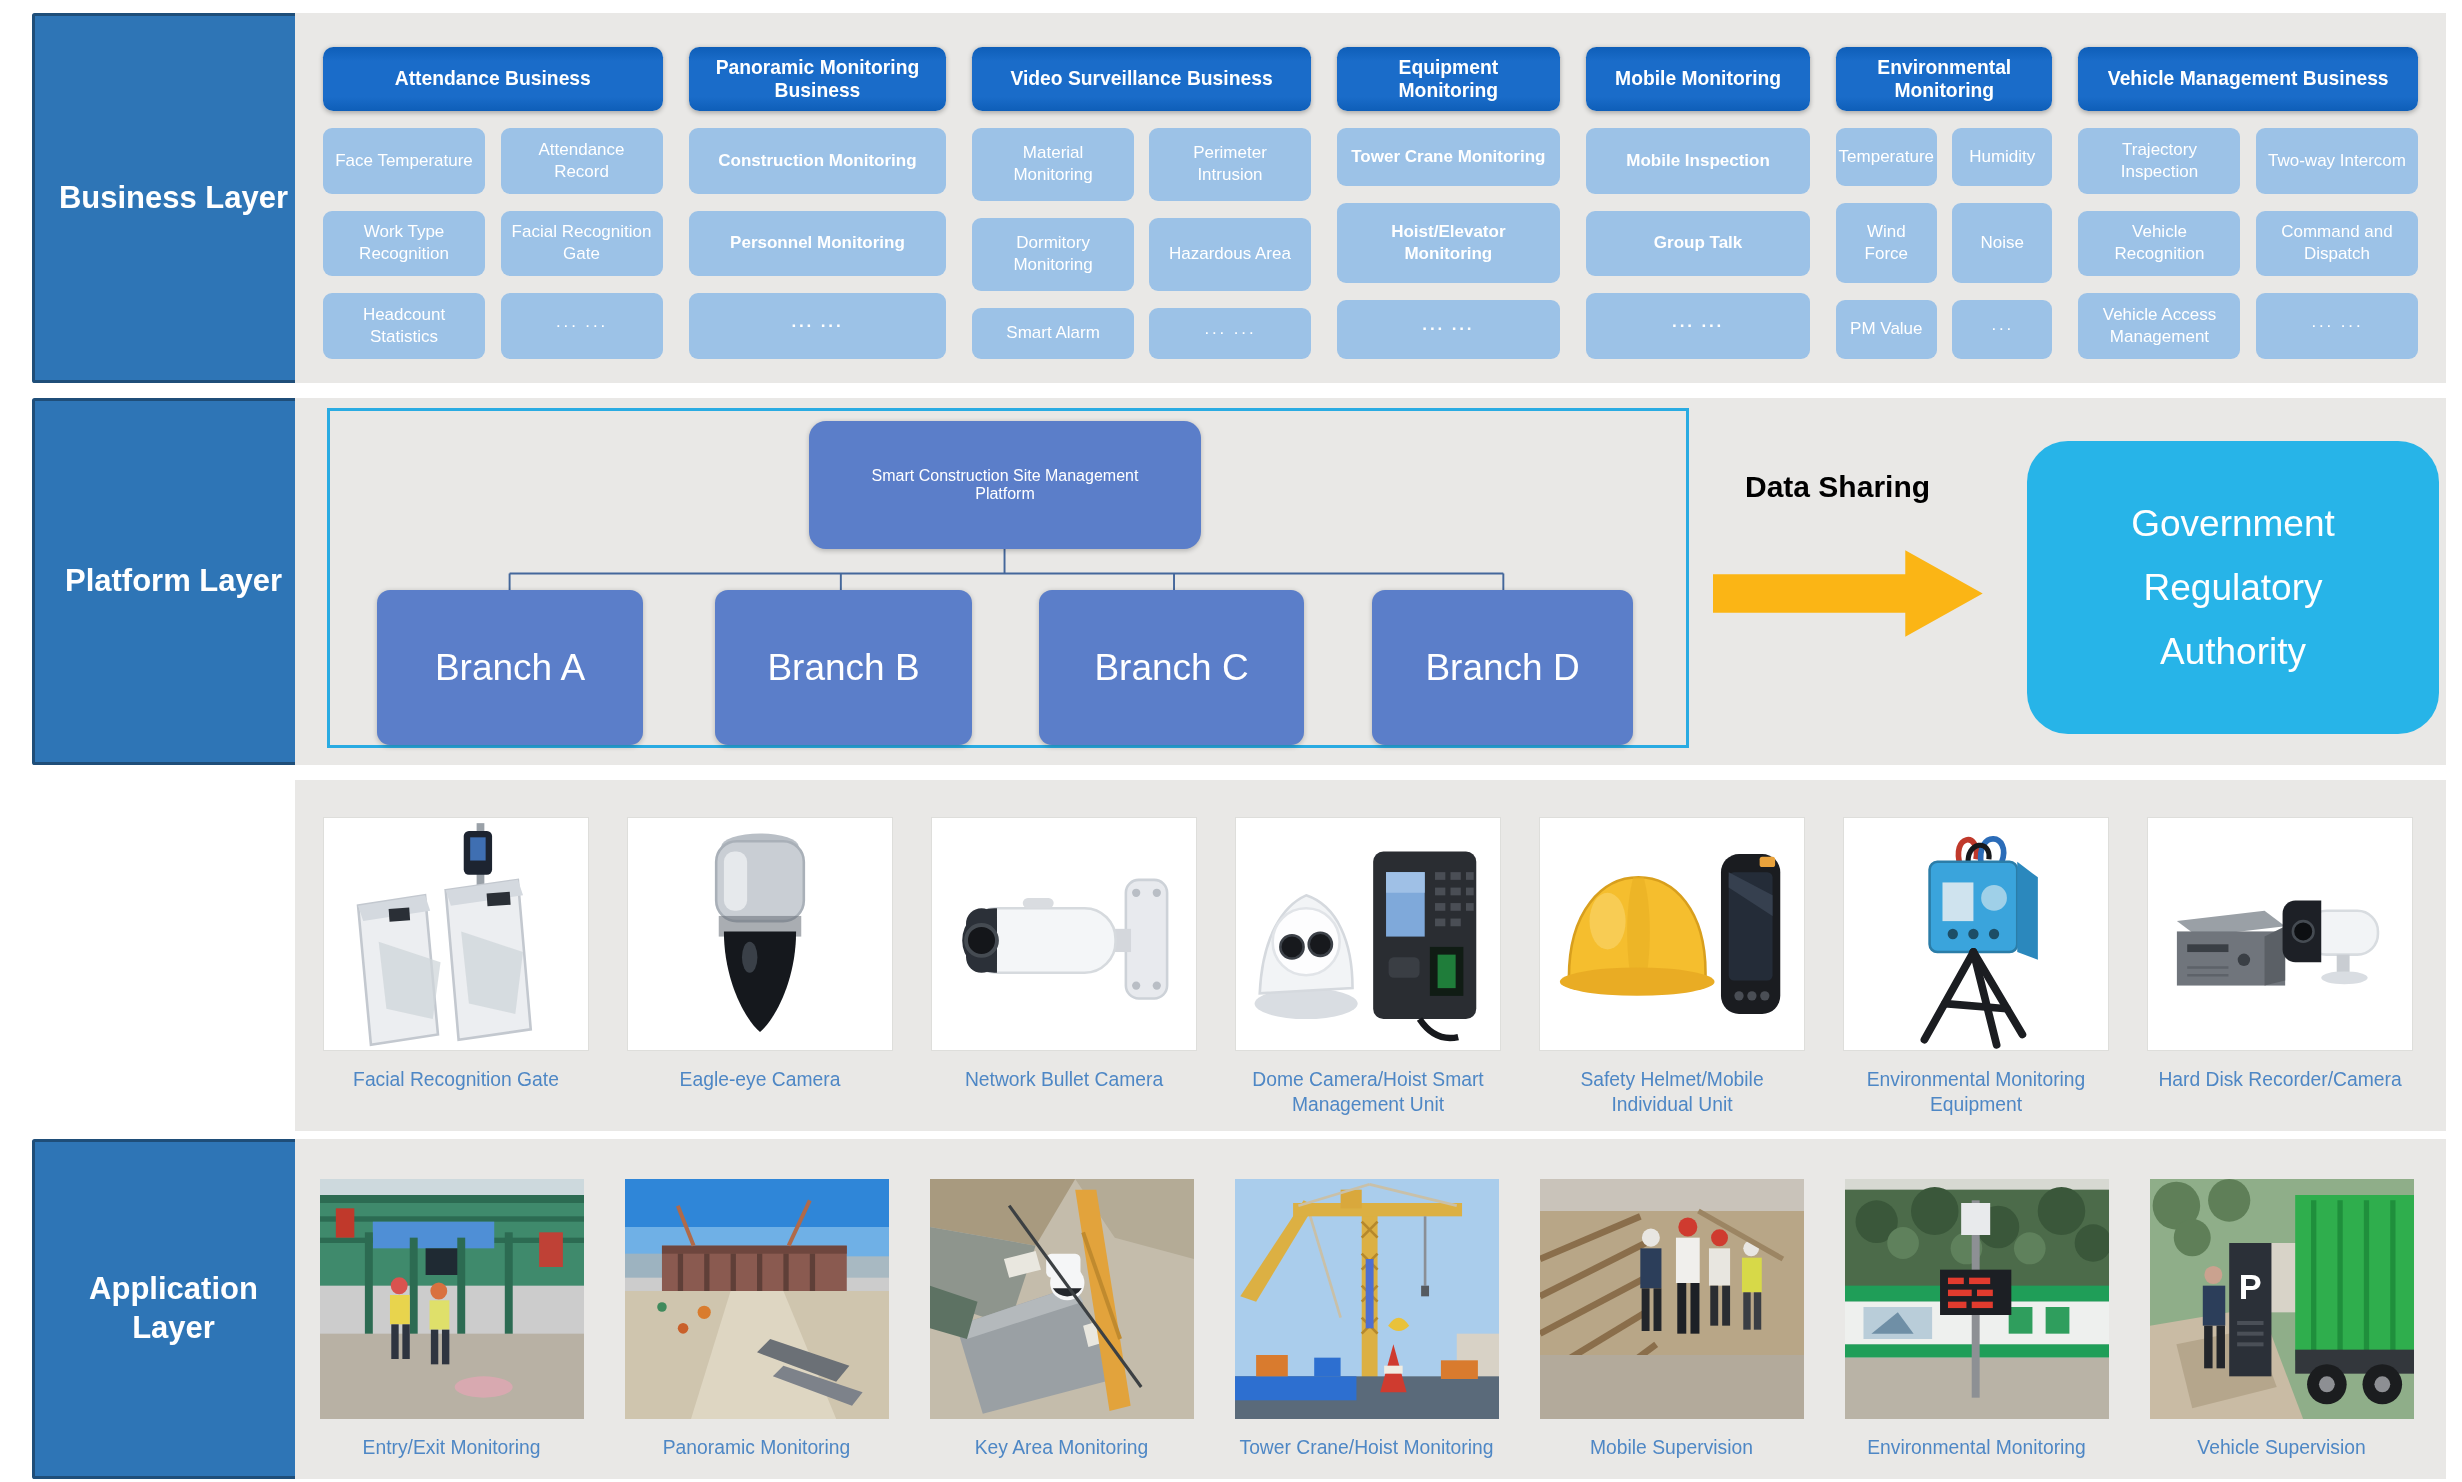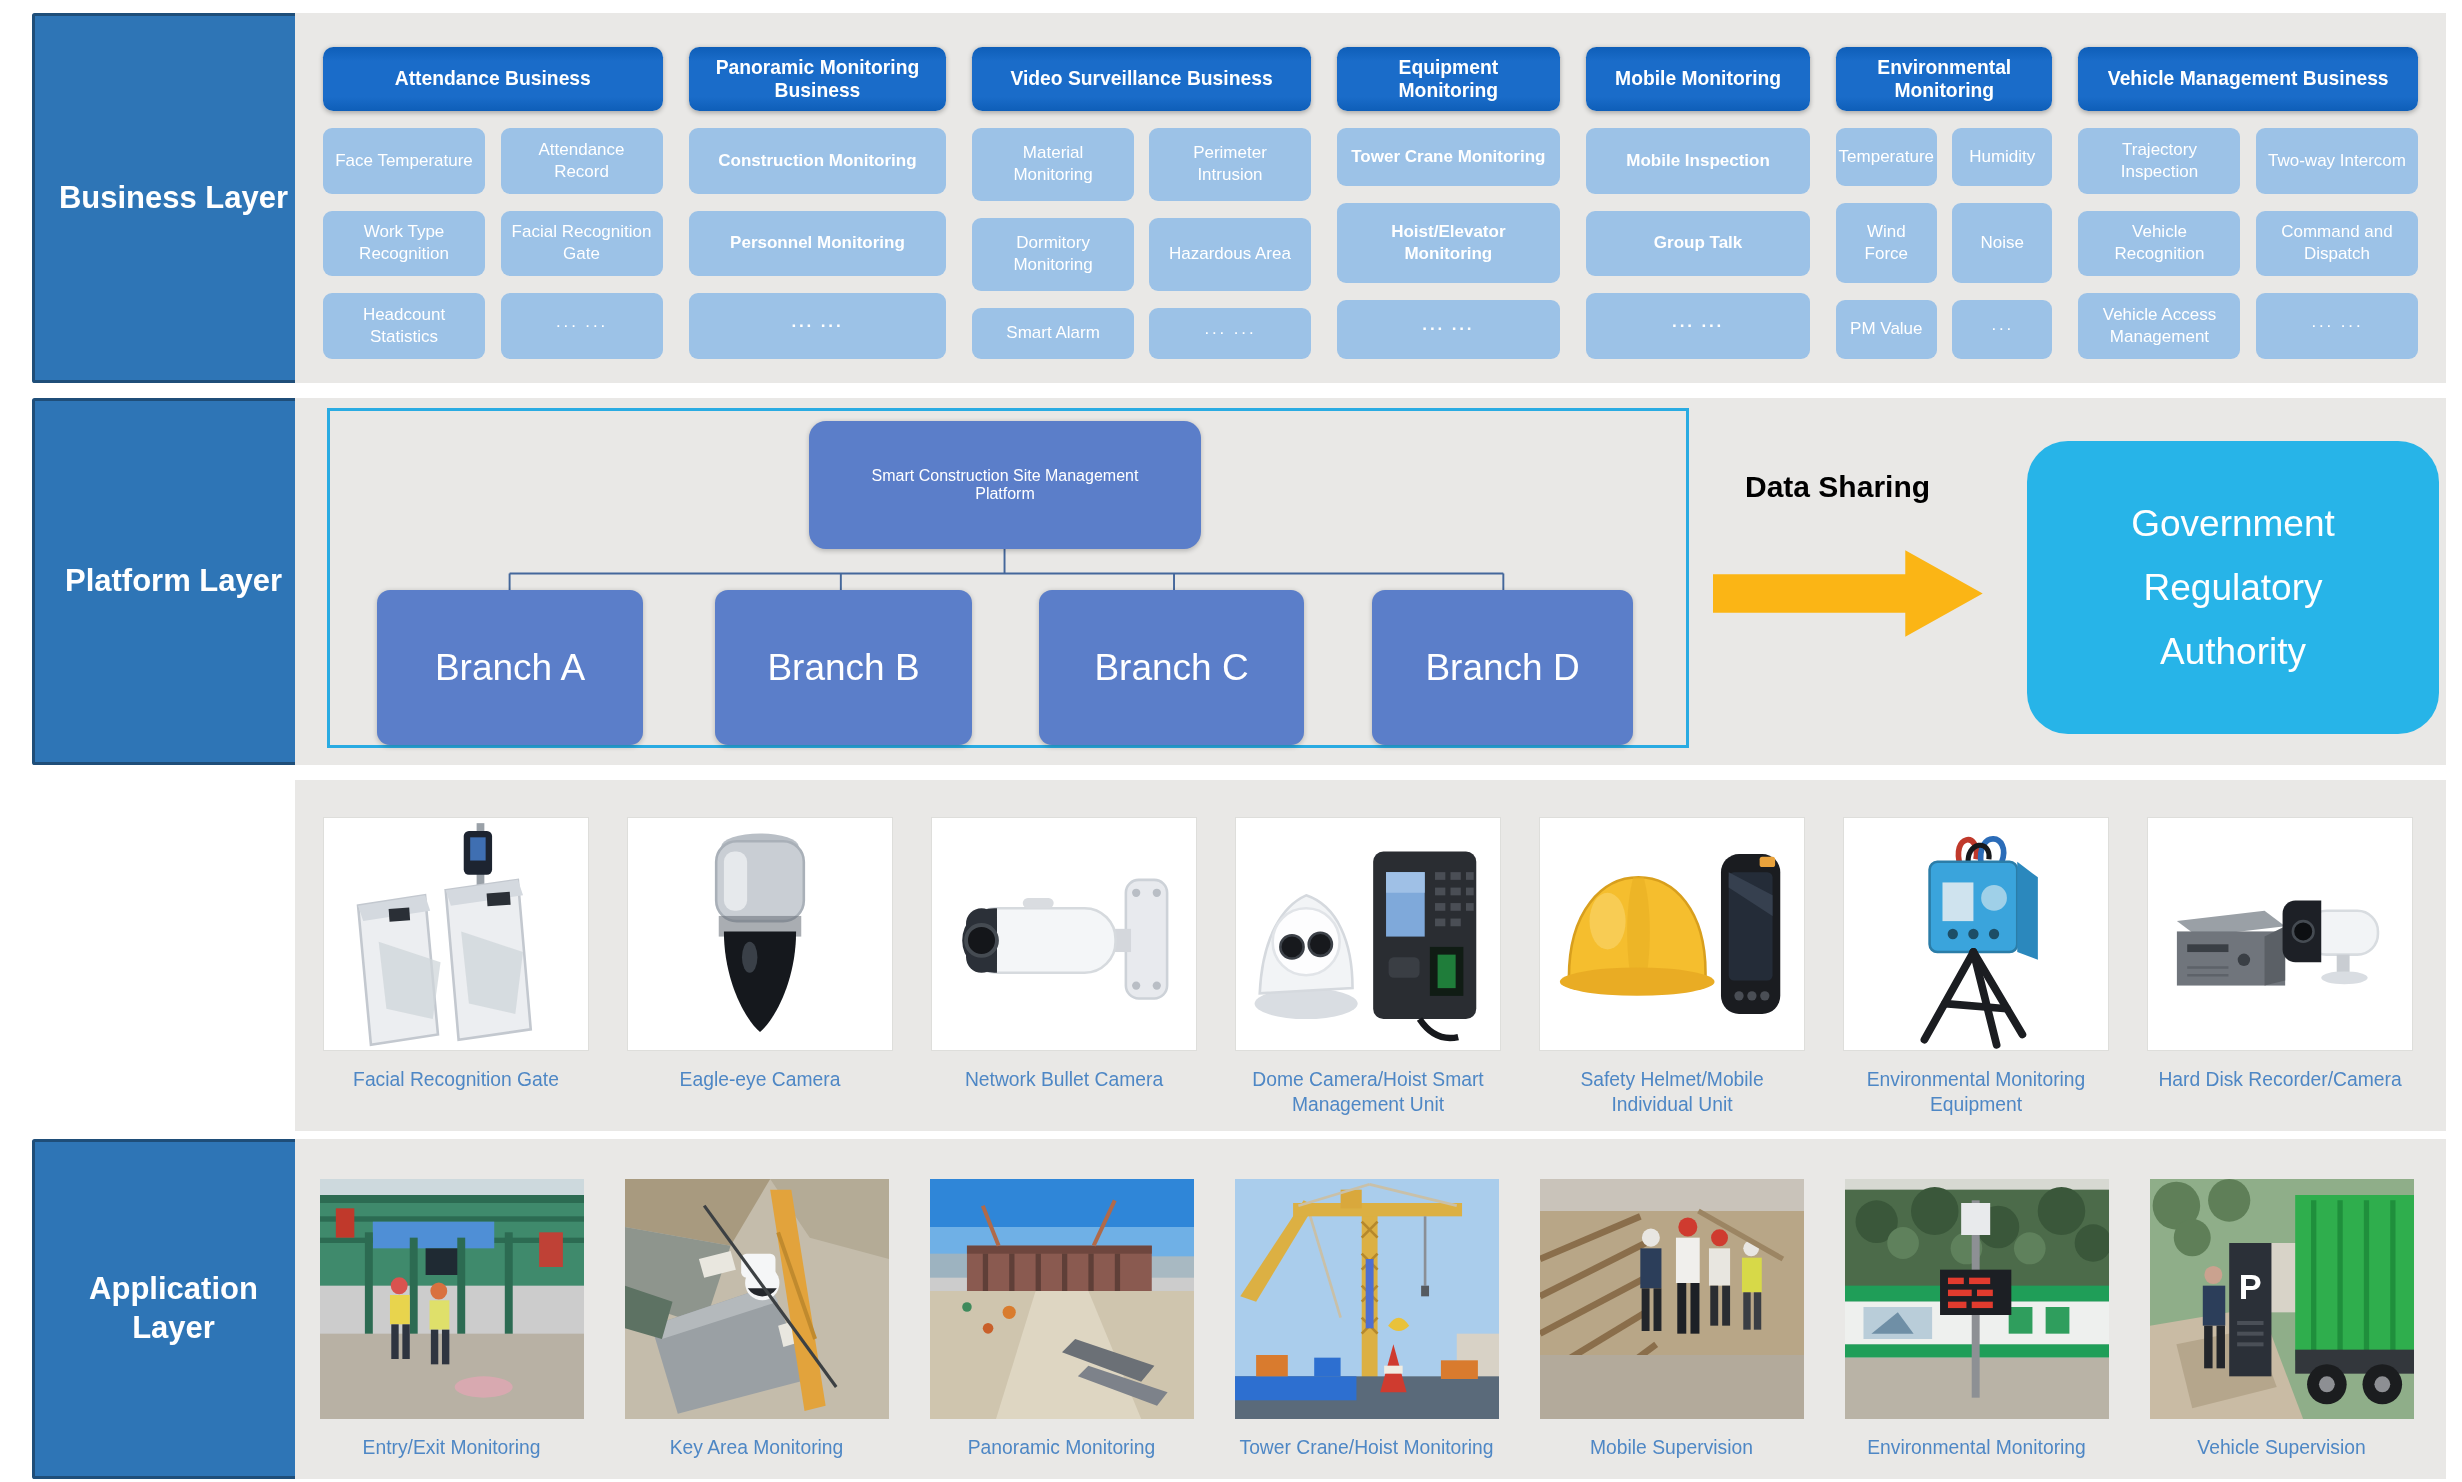--- a/index.html
+++ b/index.html
@@ -355,45 +355,20 @@
             <rect x="42" y="56.5" width="2.8" height="13" fill="#2e3440"></rect>
               <rect x="46.2" y="56.5" width="2.8" height="13" fill="#2e3440"></rect>
           </svg>
         </div>
         <div class="caption">Entry/Exit Monitoring</div>
       </div>
 
       <div class="scene">
         <div class="scene-img">
           <svg viewBox="0 0 100 90" preserveAspectRatio="none">
-            <rect x="0" y="0" width="100" height="90" fill="#c4bcab"></rect>
-            <polygon points="0,0 55,0 40,25 0,18" fill="#a89a7f"></polygon>
-            <polygon points="0,18 40,25 30,55 0,45" fill="#8e958d"></polygon>
-            <polygon points="55,0 100,0 100,30 70,22" fill="#b4ab96"></polygon>
-            <polygon points="10,55 55,40 70,75 20,88" fill="#9aa0a4"></polygon>
-            <polygon points="10,55 55,40 58,46 14,60" fill="#b4b9bc"></polygon>
-            <g fill="#e9e7df">
-                <polygon points="28,30 40,27 42,34 30,37"></polygon>
-                <polygon points="58,55 68,52 70,60 60,63"></polygon>
-              </g>
-            <polygon points="0,40 18,46 14,60 0,56" fill="#5d7263"></polygon>
-            <polygon points="55,4 63,4 76,85 68,87" fill="#E2A33C"></polygon>
-            <line x1="58" y1="20" x2="72" y2="60" stroke="#c08a2e" stroke-width="1.5"></line>
-            <rect x="44" y="28" width="13" height="9" rx="2" fill="#f5f6f7"></rect>
-            <circle cx="52" cy="39" r="6.5" fill="#f5f6f7"></circle>
-            <path d="M46.5,41 a6.5,6.5 0 0 0 11,0 Z" fill="#23262b"></path>
-            <line x1="30" y1="10" x2="80" y2="78" stroke="#3c4043" stroke-width="1.2"></line>
-          </svg>
-        </div>
-        <div class="caption">Key Area Monitoring</div>
-      </div>
-
-      <div class="scene">
-        <div class="scene-img">
-          <svg viewBox="0 0 100 90" preserveAspectRatio="none">
             <rect x="0" y="0" width="100" height="20" fill="#2f86d8"></rect>
             <rect x="0" y="18" width="100" height="16" fill="#6fb0e6"></rect>
             <rect x="0" y="28" width="18" height="9" fill="#9db3c0"></rect>
             <rect x="82" y="29" width="18" height="8" fill="#a8b9c2"></rect>
             <rect x="14" y="25" width="70" height="17" fill="#8a5a50"></rect>
             <rect x="14" y="25" width="70" height="3" fill="#6e463e"></rect>
             <g fill="#5f3f38">
                 <rect x="20" y="28" width="2" height="14"></rect>
                 <rect x="30" y="28" width="2" height="14"></rect>
                 <rect x="40" y="28" width="2" height="14"></rect>
@@ -406,20 +381,45 @@
             <rect x="0" y="42" width="100" height="48" fill="#cfc5ae"></rect>
             <polygon points="40,42 60,42 80,90 25,90" fill="#ded6c2"></polygon>
             <polygon points="55,60 85,70 80,76 50,65" fill="#6b7076"></polygon>
             <polygon points="60,70 90,80 86,85 56,74" fill="#7d828a"></polygon>
             <circle cx="30" cy="50" r="2.5" fill="#d97c2e"></circle>
             <circle cx="22" cy="56" r="2" fill="#c9602a"></circle>
             <circle cx="14" cy="48" r="1.8" fill="#3f8a5c"></circle>
           </svg>
         </div>
         <div class="caption">Panoramic Monitoring</div>
+      </div>
+
+      <div class="scene">
+        <div class="scene-img">
+          <svg viewBox="0 0 100 90" preserveAspectRatio="none">
+            <rect x="0" y="0" width="100" height="90" fill="#c4bcab"></rect>
+            <polygon points="0,0 55,0 40,25 0,18" fill="#a89a7f"></polygon>
+            <polygon points="0,18 40,25 30,55 0,45" fill="#8e958d"></polygon>
+            <polygon points="55,0 100,0 100,30 70,22" fill="#b4ab96"></polygon>
+            <polygon points="10,55 55,40 70,75 20,88" fill="#9aa0a4"></polygon>
+            <polygon points="10,55 55,40 58,46 14,60" fill="#b4b9bc"></polygon>
+            <g fill="#e9e7df">
+                <polygon points="28,30 40,27 42,34 30,37"></polygon>
+                <polygon points="58,55 68,52 70,60 60,63"></polygon>
+              </g>
+            <polygon points="0,40 18,46 14,60 0,56" fill="#5d7263"></polygon>
+            <polygon points="55,4 63,4 76,85 68,87" fill="#E2A33C"></polygon>
+            <line x1="58" y1="20" x2="72" y2="60" stroke="#c08a2e" stroke-width="1.5"></line>
+            <rect x="44" y="28" width="13" height="9" rx="2" fill="#f5f6f7"></rect>
+            <circle cx="52" cy="39" r="6.5" fill="#f5f6f7"></circle>
+            <path d="M46.5,41 a6.5,6.5 0 0 0 11,0 Z" fill="#23262b"></path>
+            <line x1="30" y1="10" x2="80" y2="78" stroke="#3c4043" stroke-width="1.2"></line>
+          </svg>
+        </div>
+        <div class="caption">Key Area Monitoring</div>
       </div>
 
       <div class="scene">
         <div class="scene-img">
           <svg viewBox="0 0 100 90" preserveAspectRatio="none">
             <rect x="0" y="0" width="100" height="90" fill="#aacdec"></rect>
             <polygon points="2,44 26,8 30,10 8,46" fill="#dcb043"></polygon>
             <line x1="27" y1="9" x2="40" y2="52" stroke="#c9c0a8" stroke-width="1"></line>
             <rect x="48" y="10" width="6" height="66" fill="#dcb043"></rect>
             <g stroke="#b5882c" stroke-width="1">

